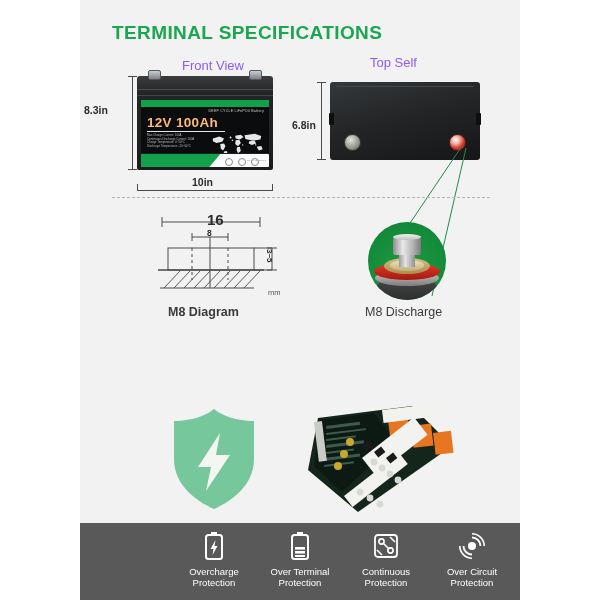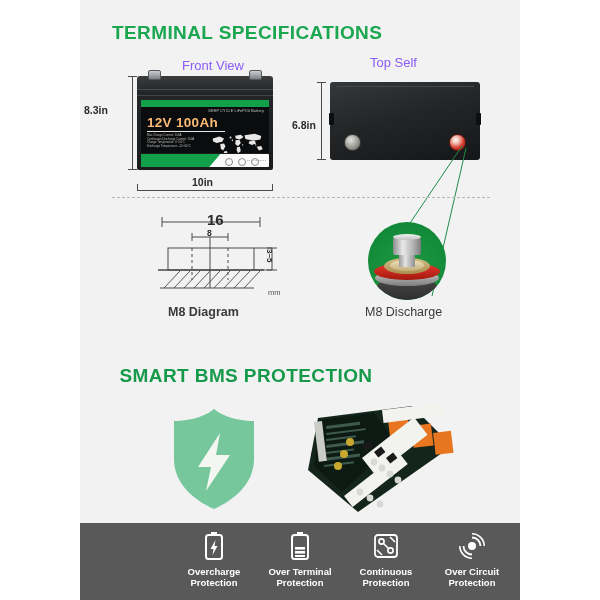--- a/index.html
+++ b/index.html
@@ -105,21 +105,21 @@
   
   #shield{position:absolute;left:168px;top:407px;width:92px;height:104px;}
 
   
   #bms-board{position:absolute;left:300px;top:400px;width:158px;height:122px;}
 
   
   #feature-bar{position:absolute;left:80px;top:523px;width:440px;height:77px;background:#595959;}
   .feat{position:absolute;top:8px;width:88px;text-align:center;}
   .feat .ico{height:30px;display:flex;align-items:center;justify-content:center;}
-  .feat .txt{margin-top:5px;font-size:9.5px;line-height:11px;color:#ffffff;font-weight:bold;}
+  .feat .txt{margin-top:5px;font-size:9.5px;line-height:11px;color:#ffffff;font-weight:normal;}
   #f0{left:90px;} #f1{left:176px;} #f2{left:262px;} #f3{left:348px;} #f4{left:432px;}
 </style>
 </head>
 <body>
 
 <div id="page">
   <div class="panel"></div>
 
   <div class="sect-title" id="title-terminal">TERMINAL SPECIFICATIONS</div>
 
@@ -242,21 +242,20 @@
     <div class="mt-ringgrey"></div>
     <div class="mt-ringred"></div>
     <div class="mt-washer"></div>
     <div class="mt-washer2"></div>
     <div class="mt-shaft"></div>
     <div class="mt-head"></div>
     <div class="mt-head-top"></div>
   </div>
   <div class="m8-label" id="lbl-m8t">M8 Discharge</div>
 
-  <div class="sect-title" id="title-bms">SMART BMS PROTECTION</div>
 
   <svg id="shield" viewBox="0 0 92 104">
     <path d="M46 2 C34 12 16 14 6 14 L6 52 C6 78 28 94 46 102 C64 94 86 78 86 52 L86 14 C76 14 58 12 46 2 Z" fill="#76c79c"></path>
     <path d="M52 26 L30 60 L43 60 L38 84 L62 48 L48 48 Z" fill="#f4f6f1"></path>
   </svg>
 
   <svg id="bms-board" viewBox="0 0 158 122">
     <g>
       <path d="M18 18 L112 6 L152 46 L58 112 L8 70 Z" fill="#14251c"></path>
       <path d="M20 20 L74 13 L96 42 L42 92 L14 66 Z" fill="#0d1a14"></path>

